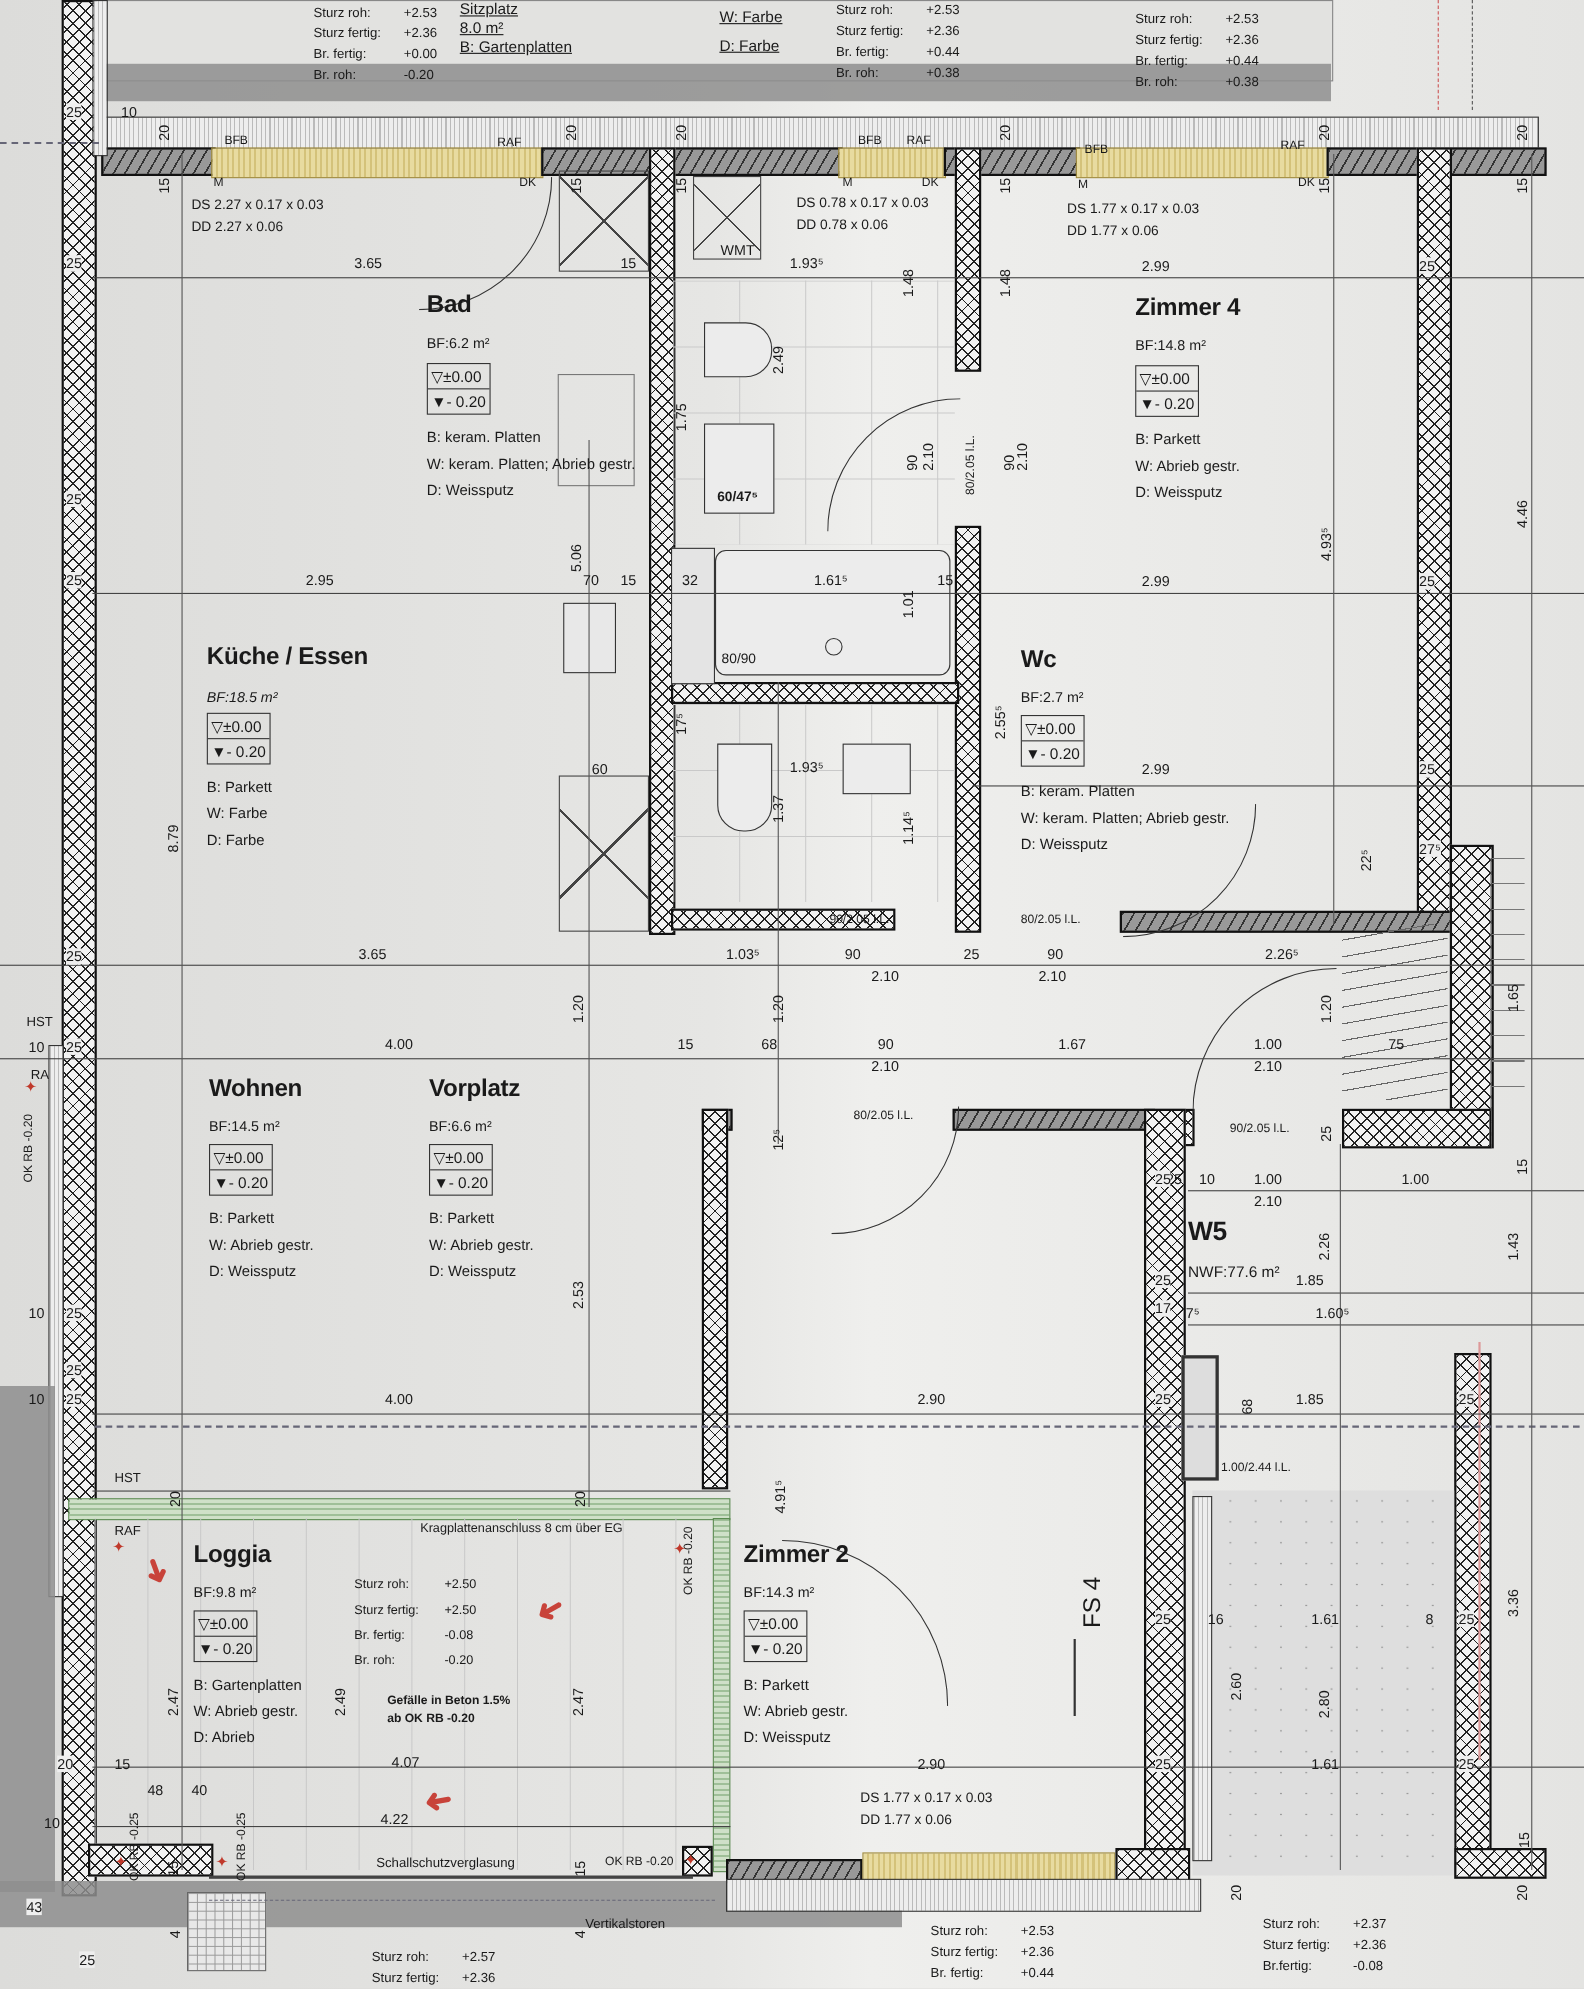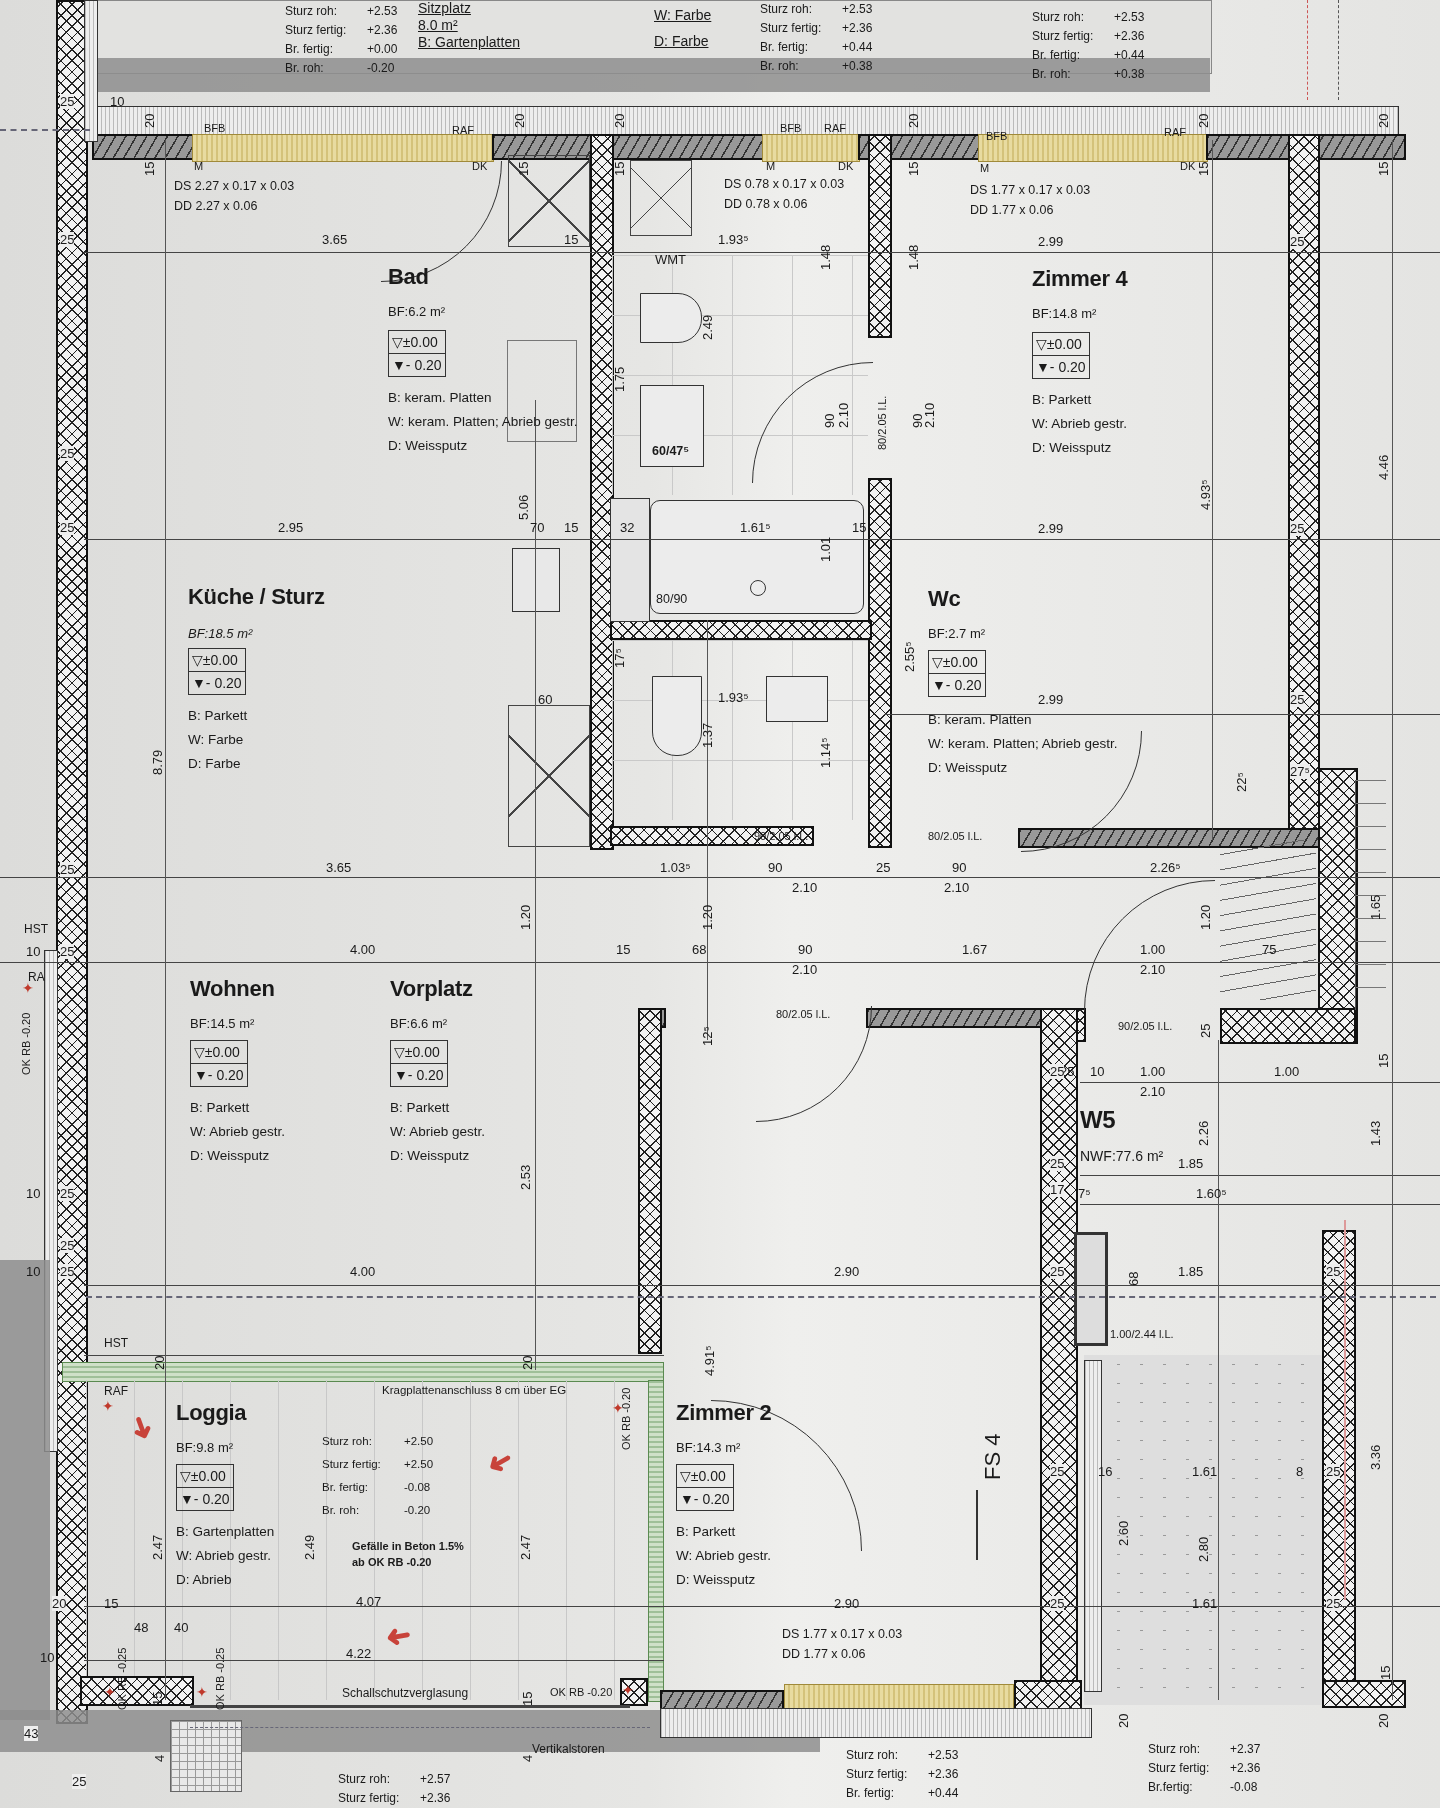--- a/index.html
+++ b/index.html
@@ -160,21 +160,21 @@
 
   <div class="tiles" style="left:612px;top:255px;width:256px;height:240px;"></div>
   <div class="tiles" style="left:612px;top:640px;width:256px;height:180px;"></div>
 
   <div class="xbox" style="left:508px;top:155px;width:80px;height:90px;"></div>
   <div class="xbox" style="left:508px;top:705px;width:80px;height:140px;"></div>
   <div class="fixture" style="left:512px;top:548px;width:46px;height:62px;background:#e8e8e8;"></div>
   <div class="fixture" style="left:507px;top:340px;width:68px;height:100px;background:transparent;border-color:#777;"></div>
 
   <div class="xbox" style="left:630px;top:160px;width:60px;height:74px;"></div>
-  <span class="small-tag" style="left:655px;top:220px;font-size:13px;margin-top:32px;">WMT</span>
+  <span class="small-tag" style="left:655px;top:220px;font-size:13px;">WMT</span>
   <div class="fixture" style="left:640px;top:293px;width:60px;height:48px;border-radius:0 24px 24px 0;"></div>
   <div class="fixture" style="left:640px;top:385px;width:62px;height:80px;"></div>
   <span class="small-tag" style="left:652px;top:444px;font-size:12.5px;font-weight:bold;">60/47⁵</span>
   <div class="fixture" style="left:650px;top:500px;width:212px;height:112px;border-radius:10px;"></div>
   <div class="arc" style="left:750px;top:580px;width:14px;height:14px;"></div>
   <div class="fixture" style="left:610px;top:498px;width:38px;height:122px;background:#e4e4e4;"></div>
   <span class="small-tag" style="left:656px;top:592px;font-size:12.5px;">80/90</span>
 
   <div class="fixture" style="left:652px;top:676px;width:48px;height:78px;border-radius:0 0 24px 24px;"></div>
   <div class="fixture" style="left:766px;top:676px;width:60px;height:44px;"></div>
@@ -266,21 +266,21 @@
   <div class="lvl" style="left:1032px;top:332px;">
       <div>▽±0.00</div>
       <div>▼- 0.20</div>
     </div>
   <div class="mat" style="left:1032px;top:388px;">
       <div>B: Parkett</div>
       <div>W: Abrieb gestr.</div>
       <div>D: Weissputz</div>
     </div>
 
-  <div class="room-name" style="left:188px;top:584px;">Küche / Sturz</div>
+  <div class="room-name" style="left:188px;top:584px;">Küche / Essen</div>
   <div class="bf" style="left:188px;top:626px;font-style:italic;">BF:18.5 m²</div>
   <div class="lvl" style="left:188px;top:648px;">
       <div>▽±0.00</div>
       <div>▼- 0.20</div>
     </div>
   <div class="mat" style="left:188px;top:704px;">
       <div>B: Parkett</div>
       <div>W: Farbe</div>
       <div>D: Farbe</div>
     </div>

